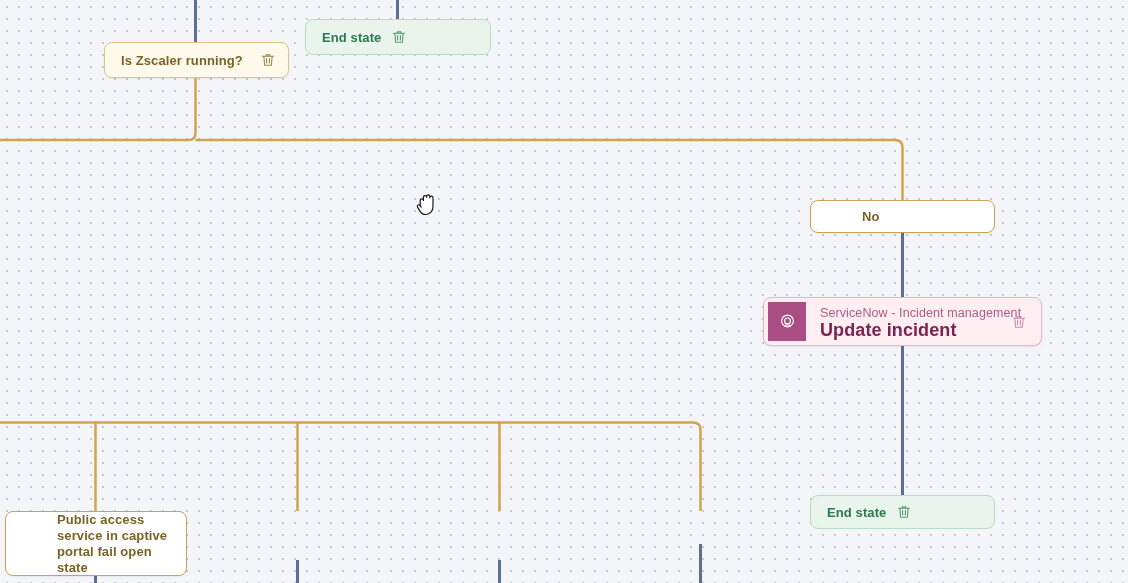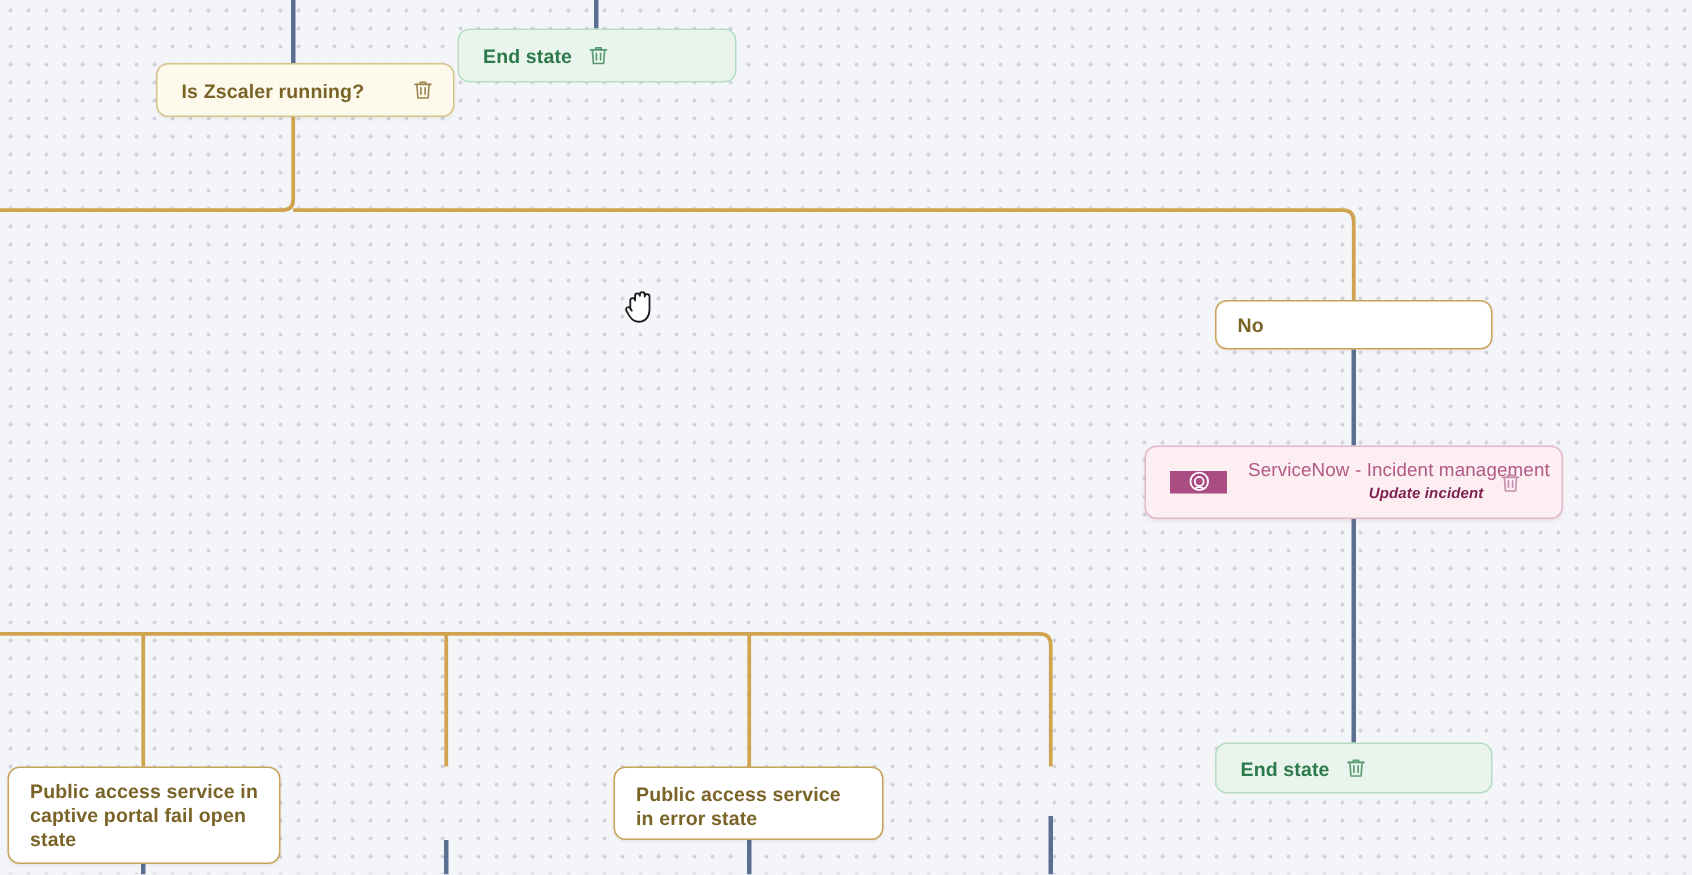--- a/index.html
+++ b/index.html
@@ -49,20 +49,21 @@
   
   .node.label {
     background: #ffffff;
     border: 1px solid #c8a357;
     color: #7a6327;
     padding: 10px 14px;
     box-shadow: 0 1px 2px rgba(90, 70, 20, .06);
   }
   .node.label .txt {
     line-height: 16px;
+    margin-left: 37px;
   }
 
   
   .node.question {
     background: #fdfaec;
     border: 1px solid #d8c48a;
     color: #7a6327;
     padding: 0 12px 0 16px;
     box-shadow: 0 1px 2px rgba(90, 70, 20, .07);
     justify-content: space-between;
@@ -73,24 +74,23 @@
     background: #e9f5ec;
     border: 1px solid #b6ddc3;
     color: #2c7a4b;
     padding: 0 12px 0 16px;
   }
 
   
   .node.integration {
     background: #fdeef2;
     border: 1px solid #e3b9c9;
-    padding: 16px;
+    padding: 4px;
     overflow: hidden;
     box-shadow: 0 1px 3px rgba(130, 40, 80, .10);
-    text-align: right;
   }
   .node.integration .badge {
     width: 38px;
     align-self: stretch;
     background: #a6487e;
     background: #a94d83;
     display: flex;
     align-items: center;
     justify-content: center;
     flex: 0 0 38px;
@@ -110,26 +110,25 @@
     min-width: 0;
   }
   .node.integration .sub {
     font-size: 12.5px;
     font-weight: normal;
     color: #b25a86;
     line-height: 15px;
     white-space: nowrap;
   }
   .node.integration .main {
-    font-size: 10px;
+    font-size: 18px;
     font-weight: bold;
     color: #7d2150;
     line-height: 16px;
     white-space: nowrap;
-    font-style: italic;
   }
 
   .trash {
     flex: 0 0 auto;
     width: 16px;
     height: 16px;
     margin-left: 10px;
     opacity: .85;
     cursor: pointer;
   }
@@ -166,21 +165,21 @@
     <path d="M95.5,422.5 L95.5,511" stroke="#cfa44f" stroke-width="2.5" fill="none"></path>
     <path d="M297.5,422.5 L297.5,511" stroke="#cfa44f" stroke-width="2.5" fill="none"></path>
     <path d="M499.5,422.5 L499.5,511" stroke="#cfa44f" stroke-width="2.5" fill="none"></path>
 
     <path d="M95.5,576 L95.5,588" stroke="#5b6f92" stroke-width="3" fill="none"></path>
     <path d="M297.5,560 L297.5,588" stroke="#5b6f92" stroke-width="3" fill="none"></path>
     <path d="M499.5,560 L499.5,588" stroke="#5b6f92" stroke-width="3" fill="none"></path>
     <path d="M700.5,544 L700.5,588" stroke="#5b6f92" stroke-width="3" fill="none"></path>
   </svg>
 
-  <div class="node question" style="left:104px; top:42px; width:199px; height:36px;">
+  <div class="node question" style="left:104px; top:42px; width:185px; height:36px;">
     <span class="txt">Is Zscaler running?</span>
     <span class="trash" title="Delete">
       <svg width="16" height="16" viewBox="0 0 16 16" fill="none" stroke="#8c7436" stroke-width="1.1" stroke-linecap="round" stroke-linejoin="round">
         <path d="M2.6 4.2h10.8"></path>
         <path d="M6.2 4.2V2.9h3.6v1.3"></path>
         <path d="M3.9 4.2l.7 9.1h6.8l.7-9.1"></path>
         <path d="M6.6 6.6v4.3M9.4 6.6v4.3"></path>
       </svg>
     </span>
   </div>
@@ -235,23 +234,20 @@
         <path d="M6.6 6.6v4.3M9.4 6.6v4.3"></path>
       </svg>
     </span>
   </div>
 
   <div class="node label" style="left:5px; top:511px; width:182px; height:65px; align-items:center;">
     <span class="txt">Public access service in captive portal fail open state</span>
   </div>
 
 
-  <div class="node label" style="left:409px; top:511px; width:180px; height:49px; align-items:flex-start;">
-    <span class="txt">Public access service in error state</span>
-  </div>
 
 
   <div id="cursor" style="left:415px; top:189px;">
     <svg width="26" height="30" viewBox="0 0 26 30">
       <path d="M5.2 16.8V11.4c0-.9.7-1.6 1.6-1.6.9 0 1.6.7 1.6 1.6V8.2c0-.9.7-1.6 1.6-1.6.9 0 1.6.7 1.6 1.6V7.4c0-.9.7-1.6 1.6-1.6.9 0 1.6.7 1.6 1.6v1.3c0-.9.7-1.6 1.6-1.6.9 0 1.6.7 1.6 1.6v8.8c0 4.6-2.8 8-7.1 8-3.4 0-4.8-1.4-6.3-3.9l-2-3.4c-.5-.8-.2-1.8.6-2.2.8-.4 1.7-.1 2.1.6l.9 1.6z" fill="#ffffff" stroke="#1a1a1a" stroke-width="1.2" stroke-linejoin="round" stroke-linecap="round"></path>
     </svg>
   </div>
 
 </div>
 

